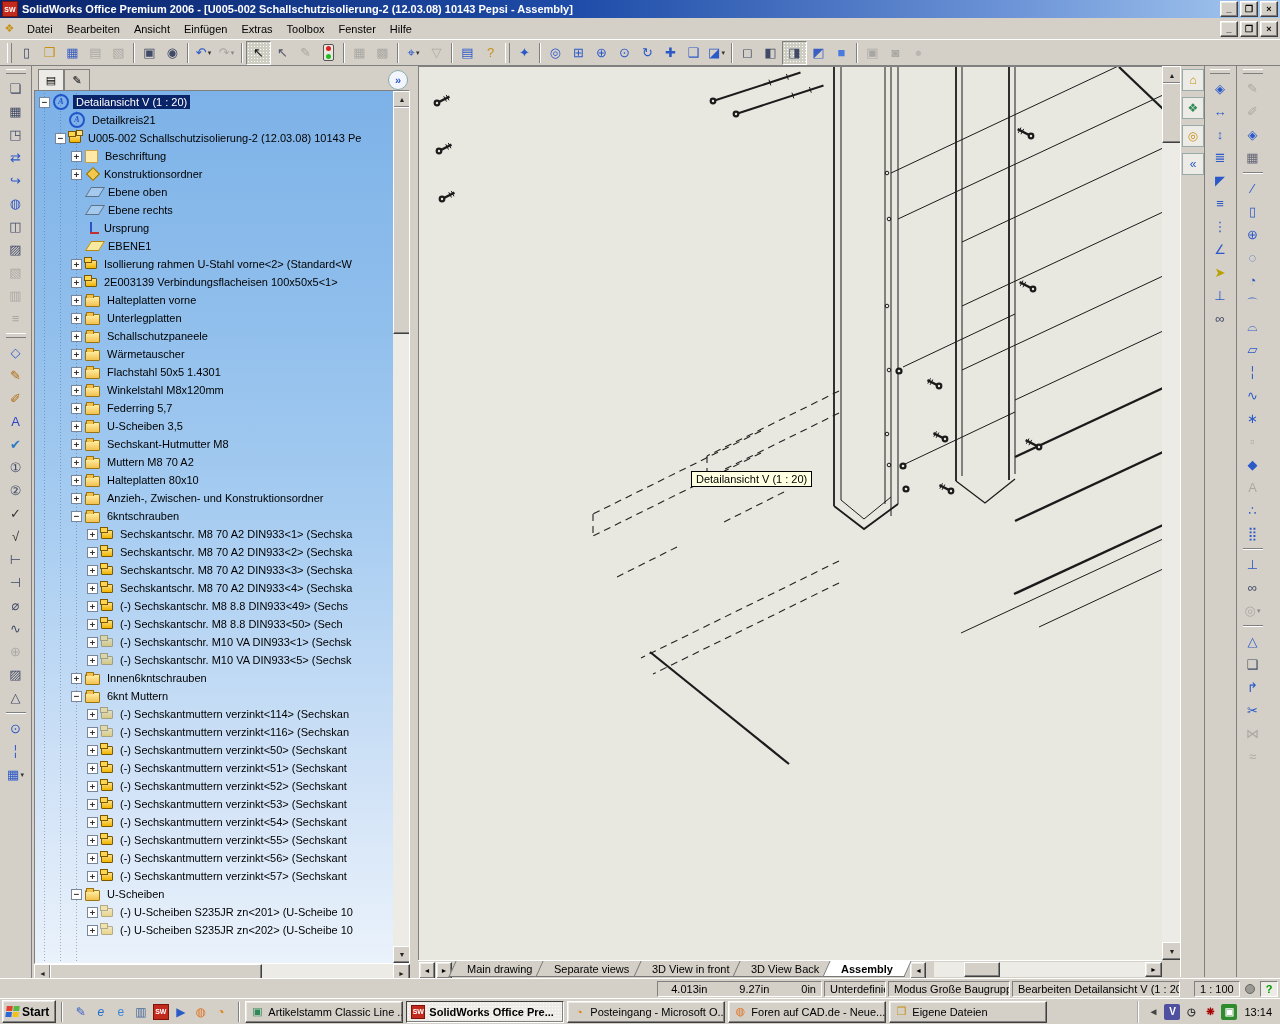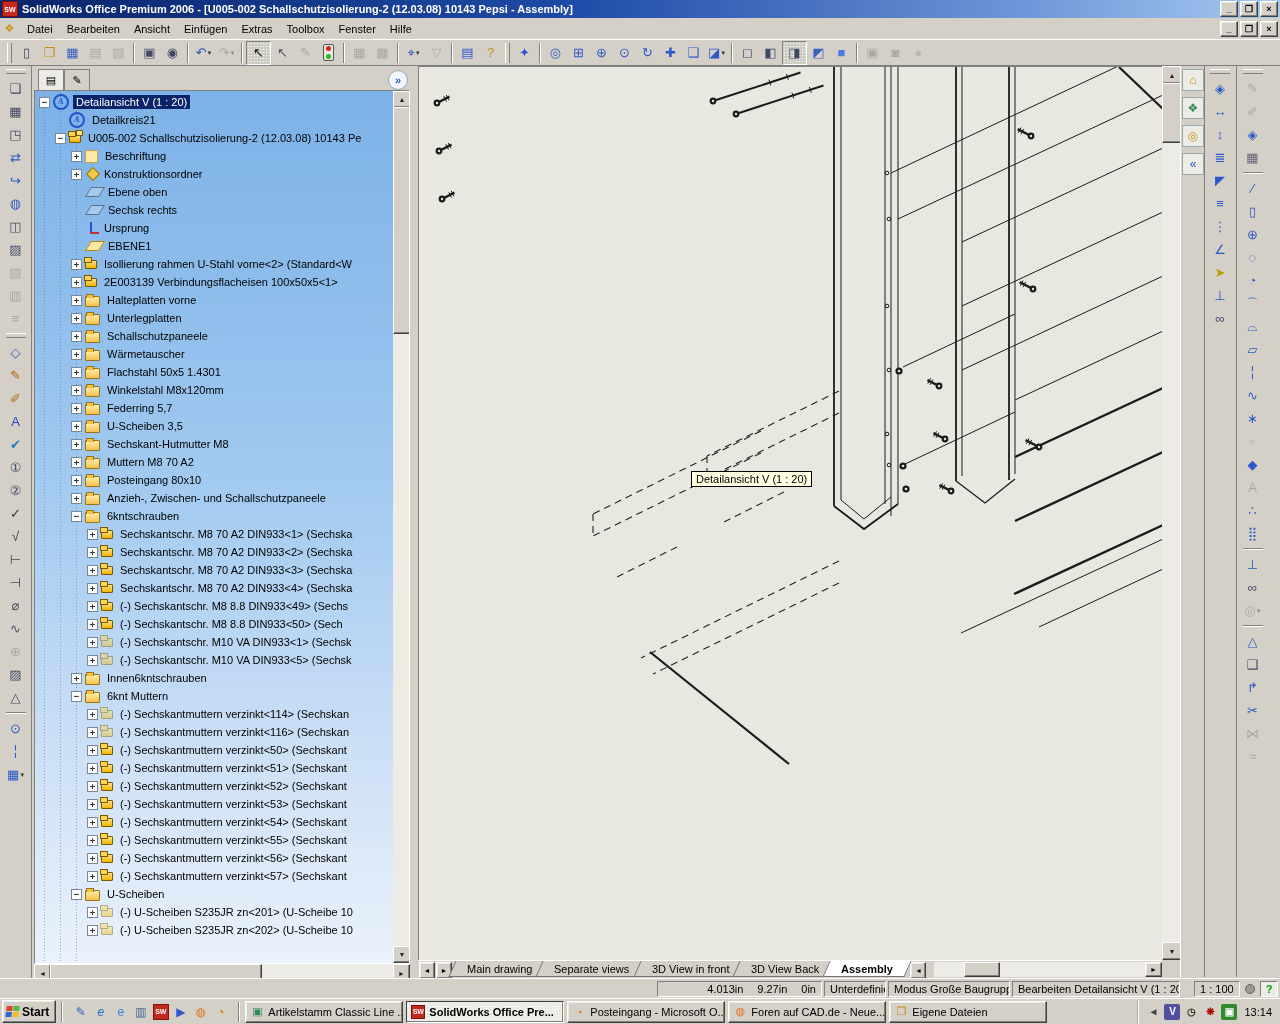--- a/index.html
+++ b/index.html
@@ -452,21 +452,21 @@
           <span class="tlabel">Konstruktionsordner</span>
         </div>
         <div class="trow" style="padding-left: 36px;">
           <span class="tspc"></span>
           <span class="tico i-plane"></span>
           <span class="tlabel">Ebene oben</span>
         </div>
         <div class="trow" style="padding-left: 36px;">
           <span class="tspc"></span>
           <span class="tico i-plane"></span>
-          <span class="tlabel">Sechsk rechts</span>
+          <span class="tlabel">Ebene rechts</span>
         </div>
         <div class="trow" style="padding-left: 36px;">
           <span class="tspc"></span>
           <span class="tico i-origin"></span>
           <span class="tlabel">Ursprung</span>
         </div>
         <div class="trow" style="padding-left: 36px;">
           <span class="tspc"></span>
           <span class="tico i-plane-y"></span>
           <span class="tlabel">EBENE1</span>
@@ -527,26 +527,26 @@
           <span class="tlabel">Sechskant-Hutmutter M8</span>
         </div>
         <div class="trow" style="padding-left: 36px;">
           <span class="texp">+</span>
           <span class="tico i-folder"></span>
           <span class="tlabel">Muttern M8 70 A2</span>
         </div>
         <div class="trow" style="padding-left: 36px;">
           <span class="texp">+</span>
           <span class="tico i-folder"></span>
-          <span class="tlabel">Posteingang 80x10</span>
-        </div>
-        <div class="trow" style="padding-left: 36px;">
-          <span class="texp">+</span>
-          <span class="tico i-folder"></span>
-          <span class="tlabel">Anzieh-, Zwischen- und Schallschutzpaneele</span>
+          <span class="tlabel">Halteplatten 80x10</span>
+        </div>
+        <div class="trow" style="padding-left: 36px;">
+          <span class="texp">+</span>
+          <span class="tico i-folder"></span>
+          <span class="tlabel">Anzieh-, Zwischen- und Konstruktionsordner</span>
         </div>
         <div class="trow" style="padding-left: 36px;">
           <span class="texp">−</span>
           <span class="tico i-folder"></span>
           <span class="tlabel">6kntschrauben</span>
         </div>
         <div class="trow" style="padding-left: 52px;">
           <span class="texp">+</span>
           <span class="tico i-part"></span>
           <span class="tlabel">Sechskantschr. M8 70 A2 DIN933&lt;1&gt; (Sechska</span>
@@ -996,21 +996,21 @@
       </span>
       <span class="tbtn dis">
         <span style="color: rgb(119, 119, 119);">≈</span>
       </span>
     </span>
 </div>
 <div id="rmargin" class="abs"></div>
 
 <div id="statusbar" class="abs">
   <span class="sfield" style="flex:1;"></span>
-  <span class="sfield sunk" style="width:165px;justify-content:flex-end;gap:14px;">
+  <span class="sfield sunk" style="width:165px;justify-content:flex-end;gap:32px;">
     <span>4.013in</span>
     <span>9.27in</span>
     <span>0in</span>
   </span>
   <span class="sfield sunk" style="width:62px;">Unterdefiniert</span>
   <span class="sfield sunk" style="width:122px;">Modus Große Baugruppe</span>
   <span class="sfield sunk" style="width:168px;">Bearbeiten Detailansicht V (1 : 20)</span>
   <span class="sfield sunk" style="width:46px;margin-left:12px;">1 : 100</span>
   <span class="sfield" style="width:16px;padding:0;justify-content:center;">
       <span style="width:8px;height:8px;border-radius:50%;background:#9a9a92;border:1px solid #666;"></span>

